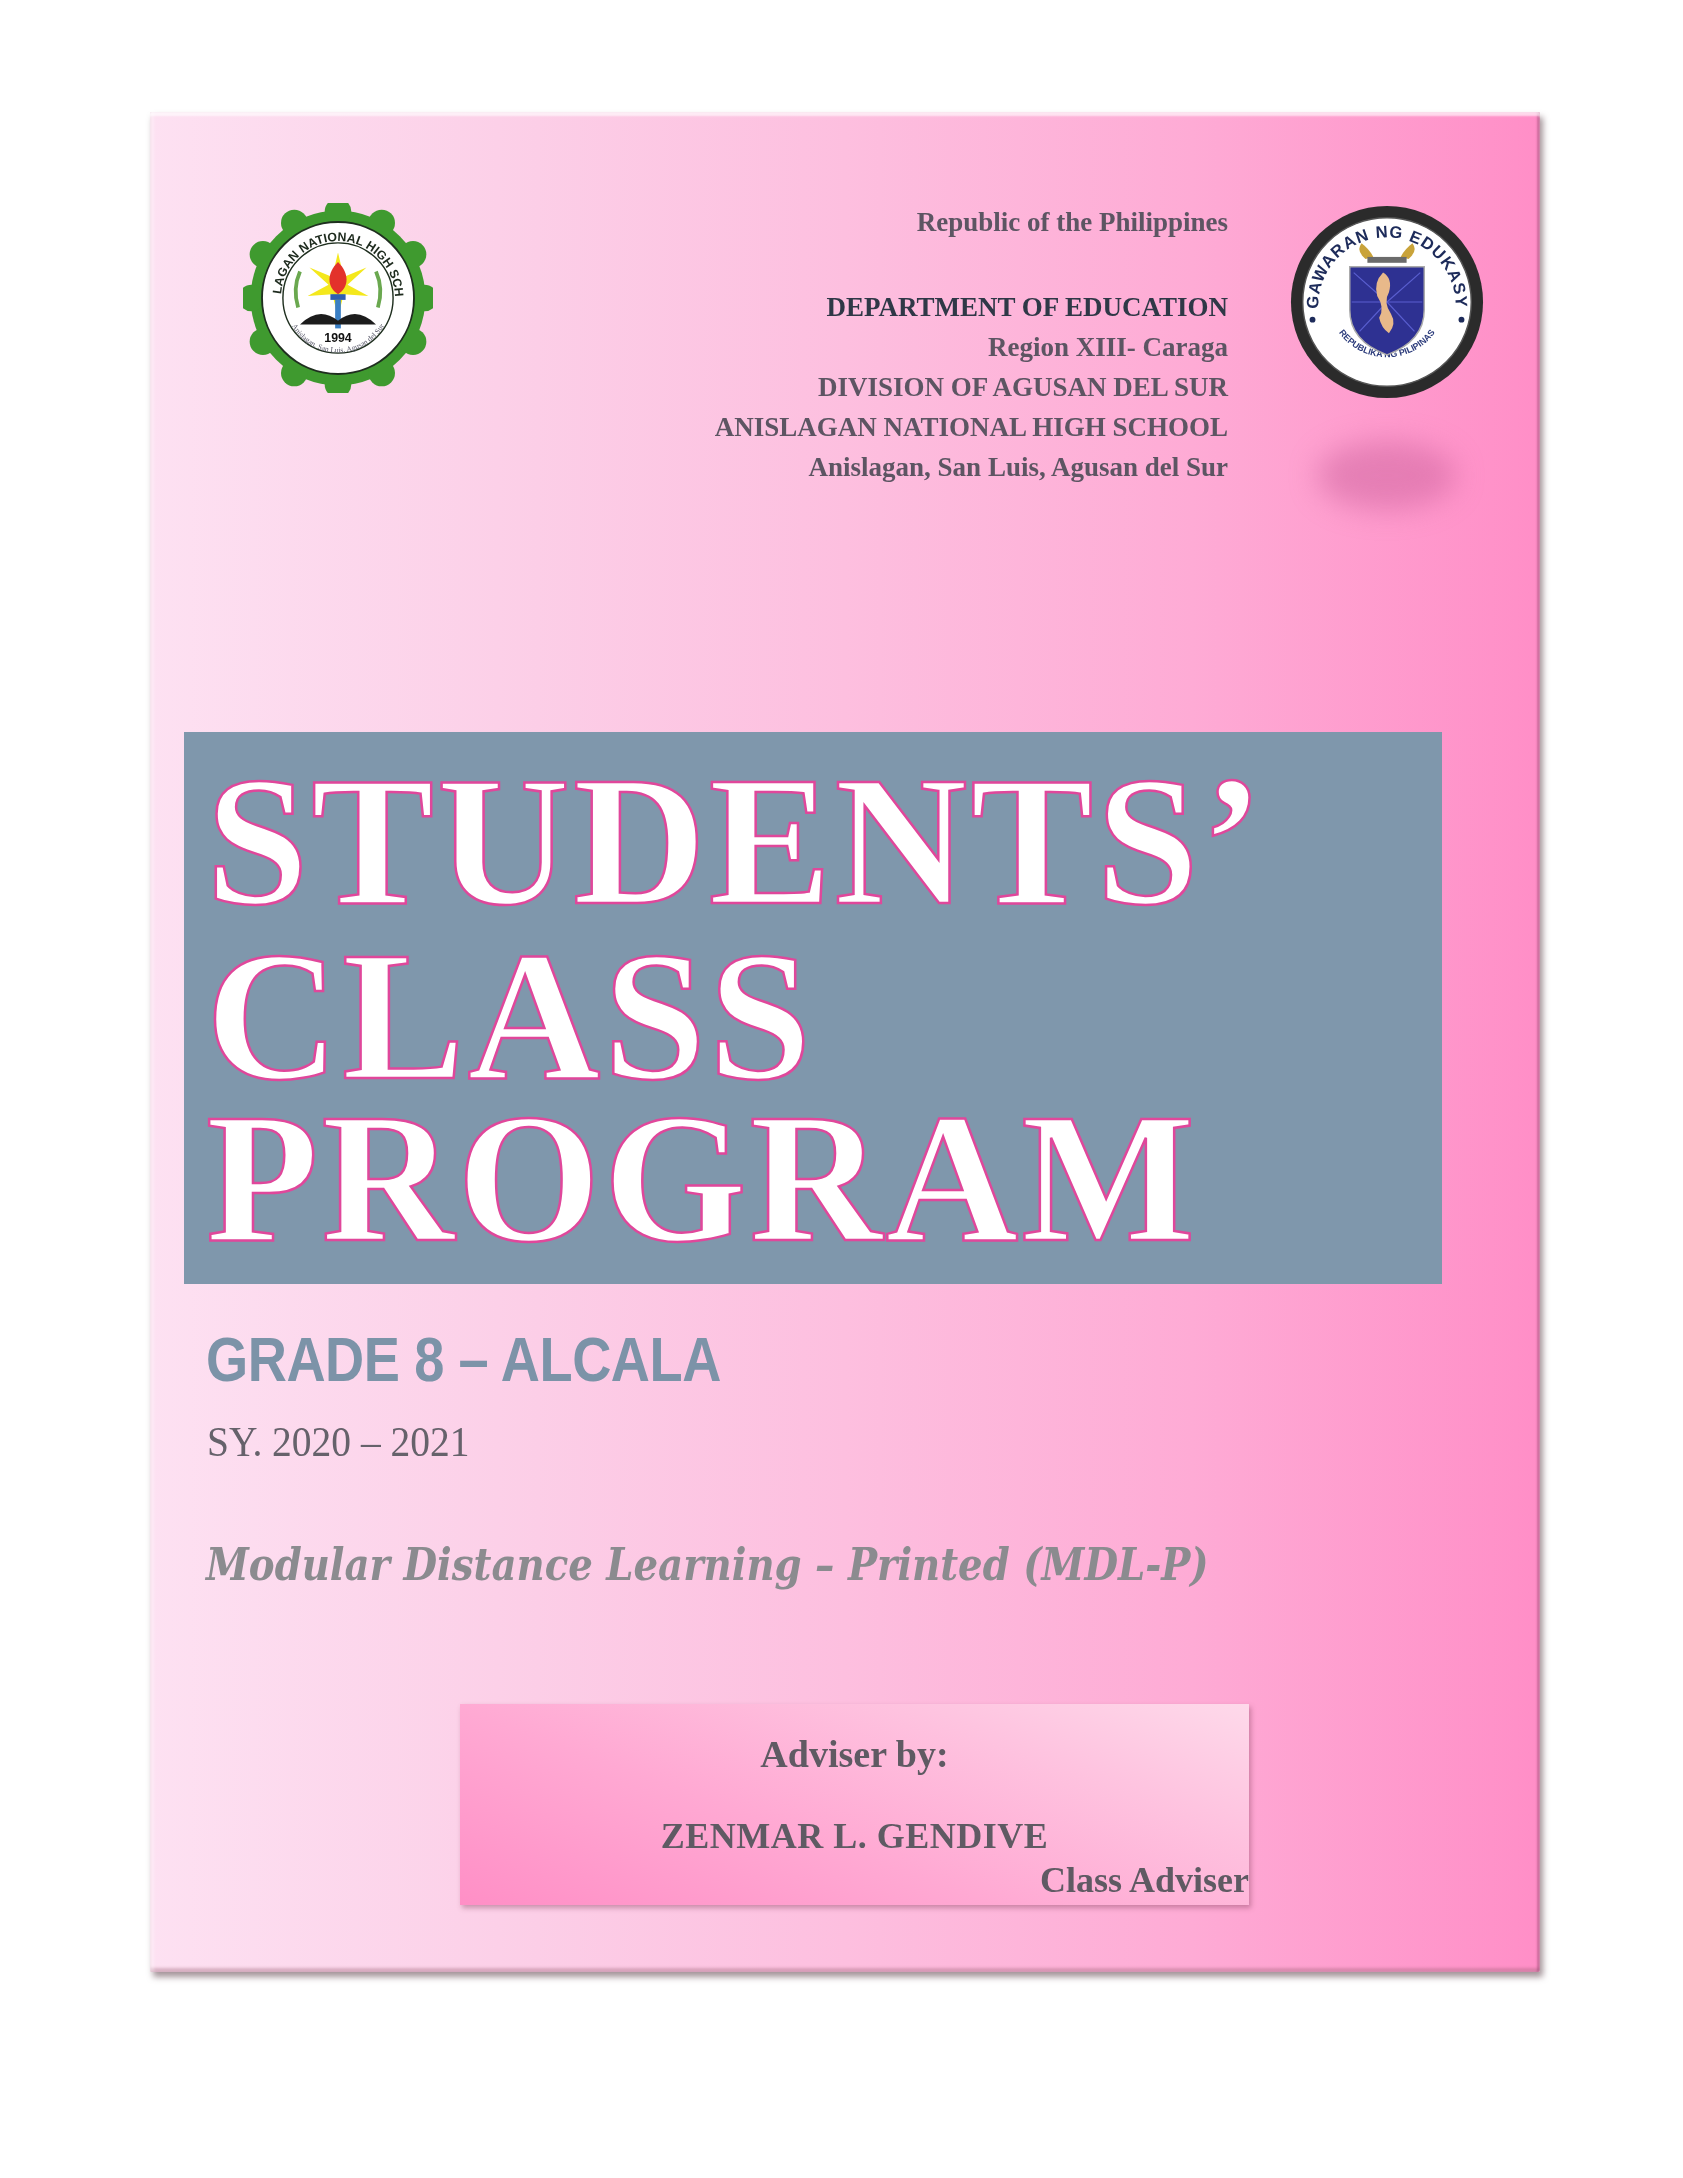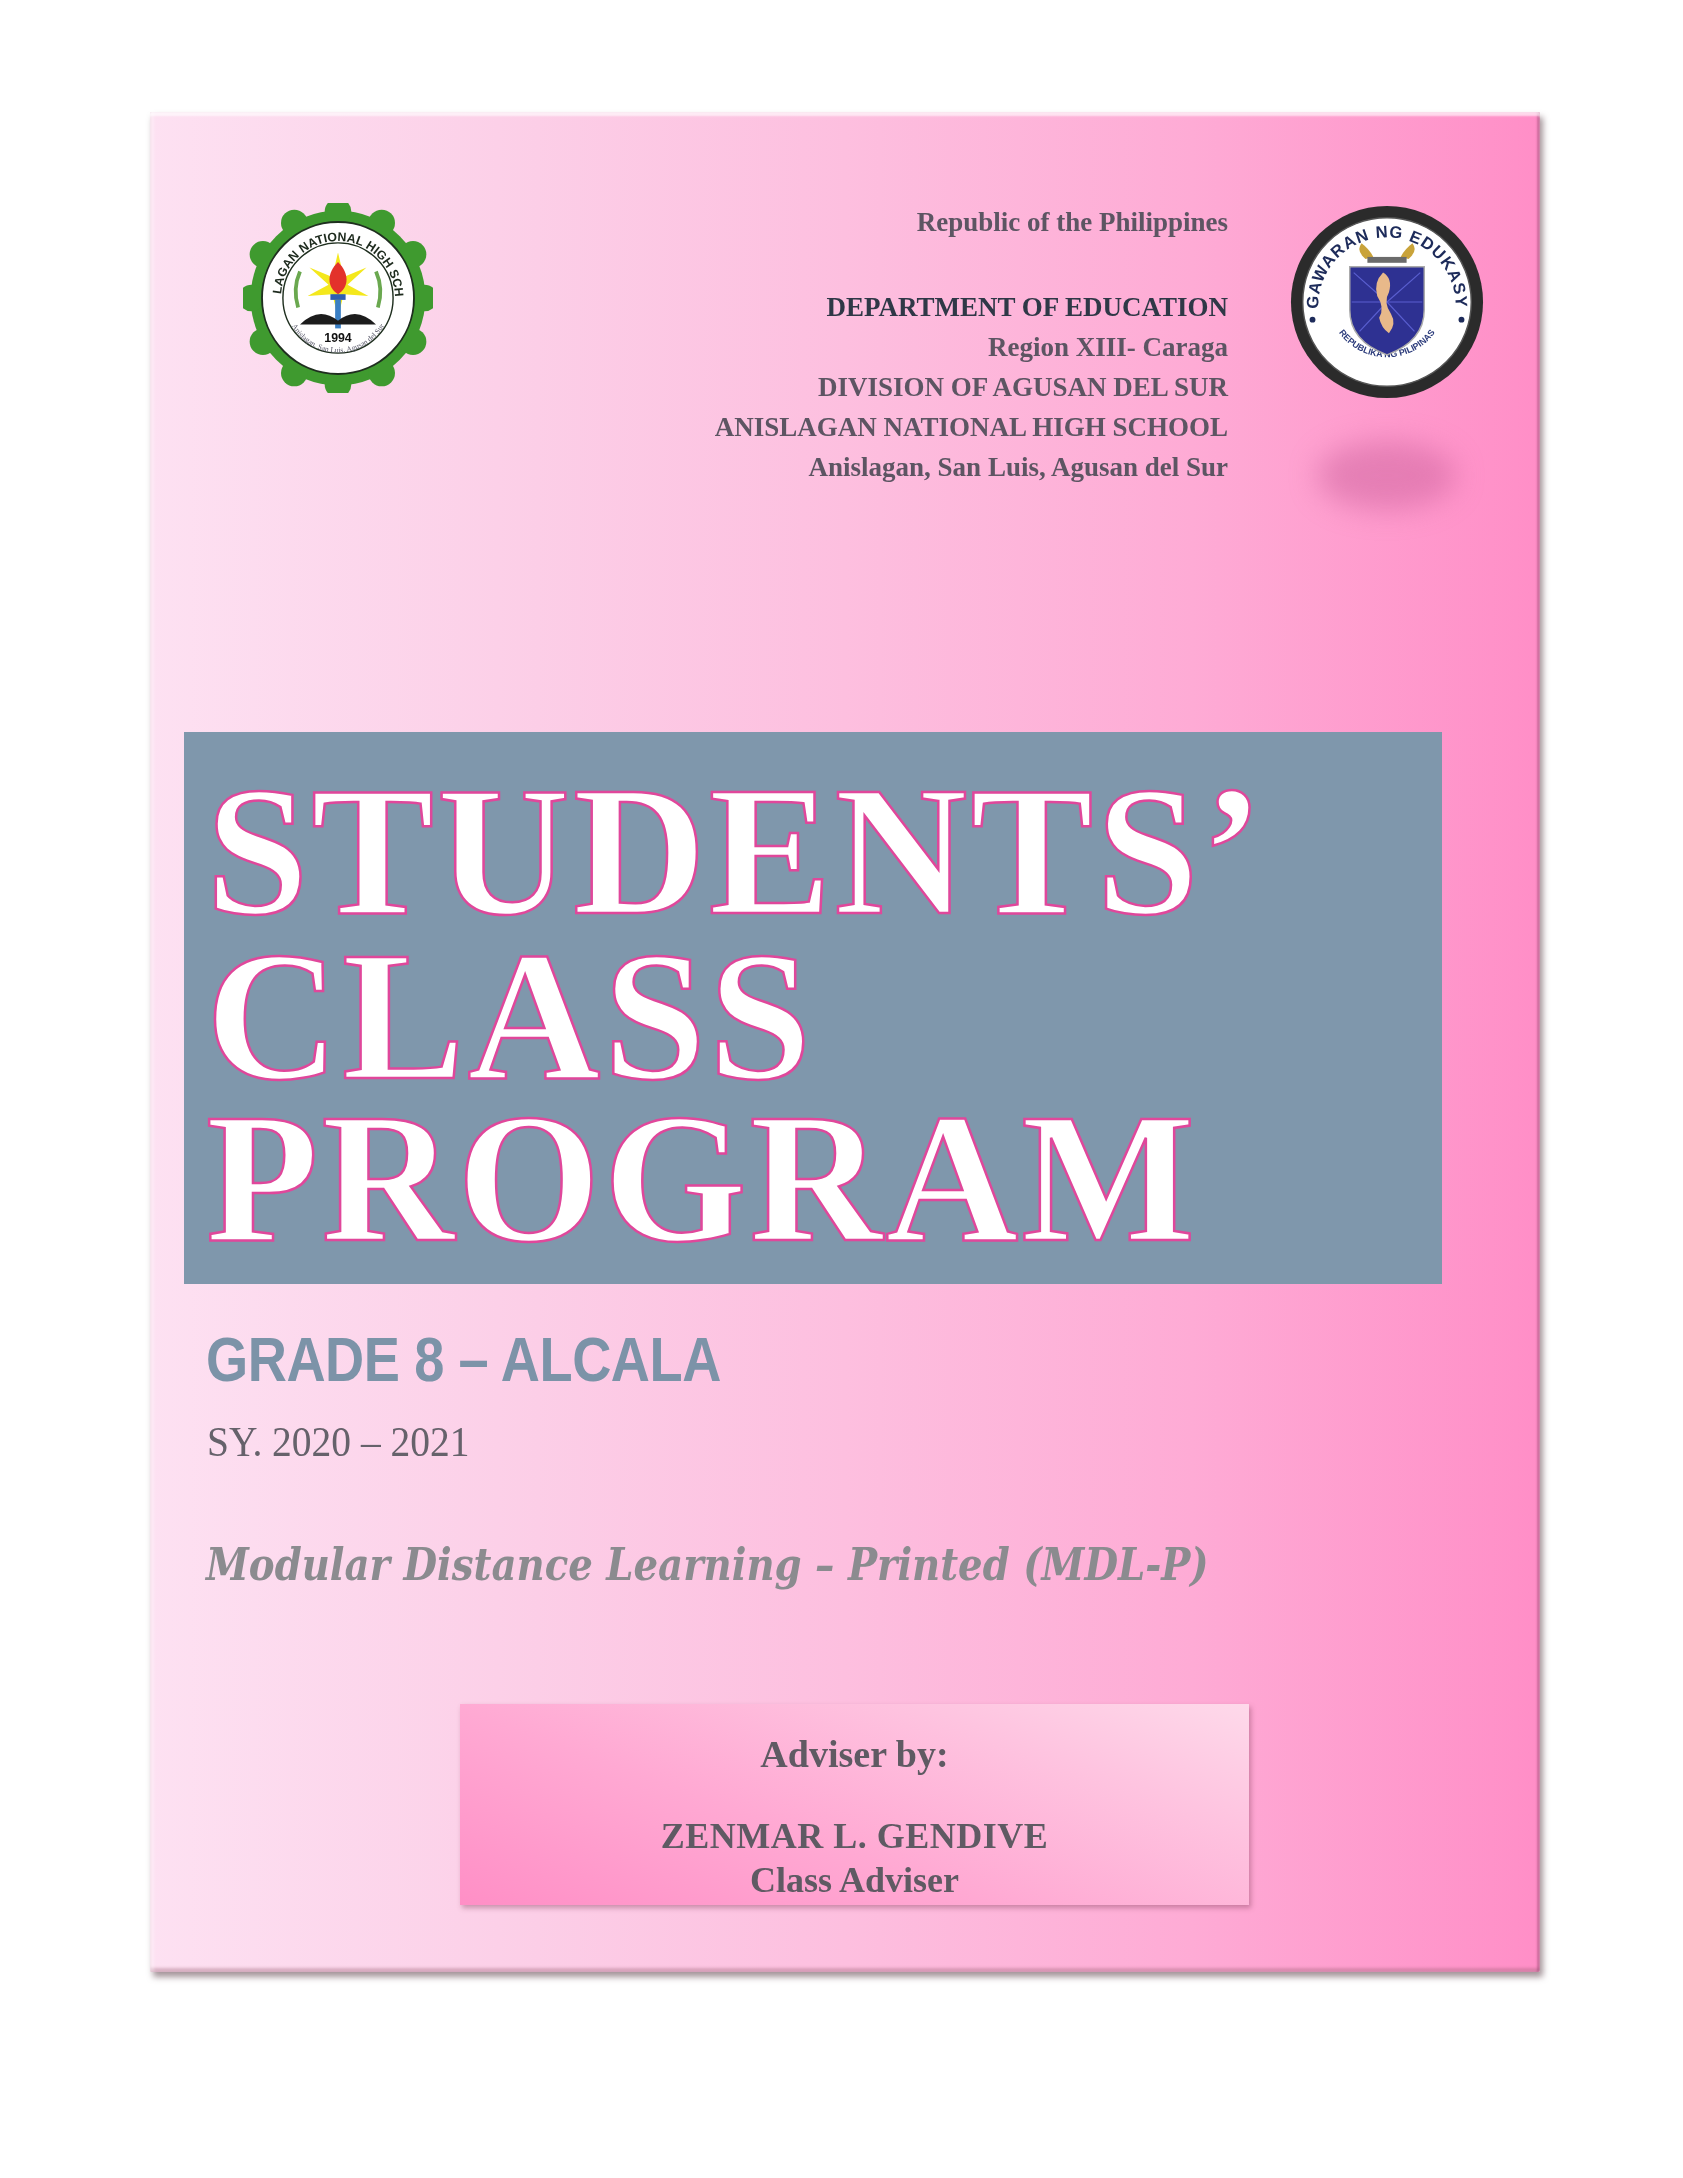--- a/index.html
+++ b/index.html
@@ -29,21 +29,21 @@
     .header .normal { font-weight: normal; }
     .title-box {
       position: absolute; left: 184px; top: 732px; width: 1258px; height: 552px;
       background: #7f97ac;
     }
     .title-line {
       position: absolute; left: 22px; font-family: "Liberation Serif", serif;
       font-weight: bold; font-size: 184px; line-height: 1; color: #ffffff;
       -webkit-text-stroke: 2.5px #e0479b; letter-spacing: 3px; white-space: nowrap;
     }
-    .t1 { top: 27px; } .t2 { top: 192px; } .t3 { top: 354px; }
+    .t1 { top: 17px; } .t2 { top: 192px; } .t3 { top: 354px; }
     .grade {
       position: absolute; left: 206px; top: 1323px;
       font-family: "Liberation Sans", sans-serif; font-weight: bold; font-size: 63px;
       color: #7c93a8; transform: scaleX(0.86); transform-origin: left top;
       white-space: nowrap; letter-spacing: -0.5px;
     }
     .sy {
       position: absolute; left: 207px; top: 1418px;
       font-family: "Liberation Serif", serif; font-size: 42px; color: #66626b;
       white-space: nowrap; transform: scaleX(0.94); transform-origin: left top;
@@ -56,21 +56,21 @@
     }
     .prepared {
       position: absolute; left: 460px; top: 1704px; width: 789px; height: 201px;
       background: linear-gradient(20deg, #ff8fc6 0%, #ffa9d3 40%, #fec4e0 75%, #fed9ea 100%);
       box-shadow: 2px 3px 5px rgba(140,70,100,0.45);
       text-align: center; color: #5f5a63;
       font-family: "Liberation Serif", serif; font-weight: bold;
     }
     .prep-label { position: absolute; left: 0; right: 0; top: 28px; font-size: 38px; }
     .prep-name { position: absolute; left: 0; right: 0; top: 111px; font-size: 36px; letter-spacing: 0.5px; }
-    .prep-role { position: absolute; left: 0; right: 0; top: 155px; font-size: 36px; }
+    .prep-role { position: absolute; left: 0; right: 0; top: 155px; font-size: 36px; text-align: right; }
   </style>
 </head>
 <body>
 
 <div class="cover"></div>
 
 <svg class="logo-left" viewBox="0 0 200 200">
   <defs>
     <path id="arcTopL" d="M 40 100 A 60 60 0 0 1 160 100"></path>
     <path id="arcBotL" d="M 45 112 A 56 56 0 0 0 155 112"></path>

